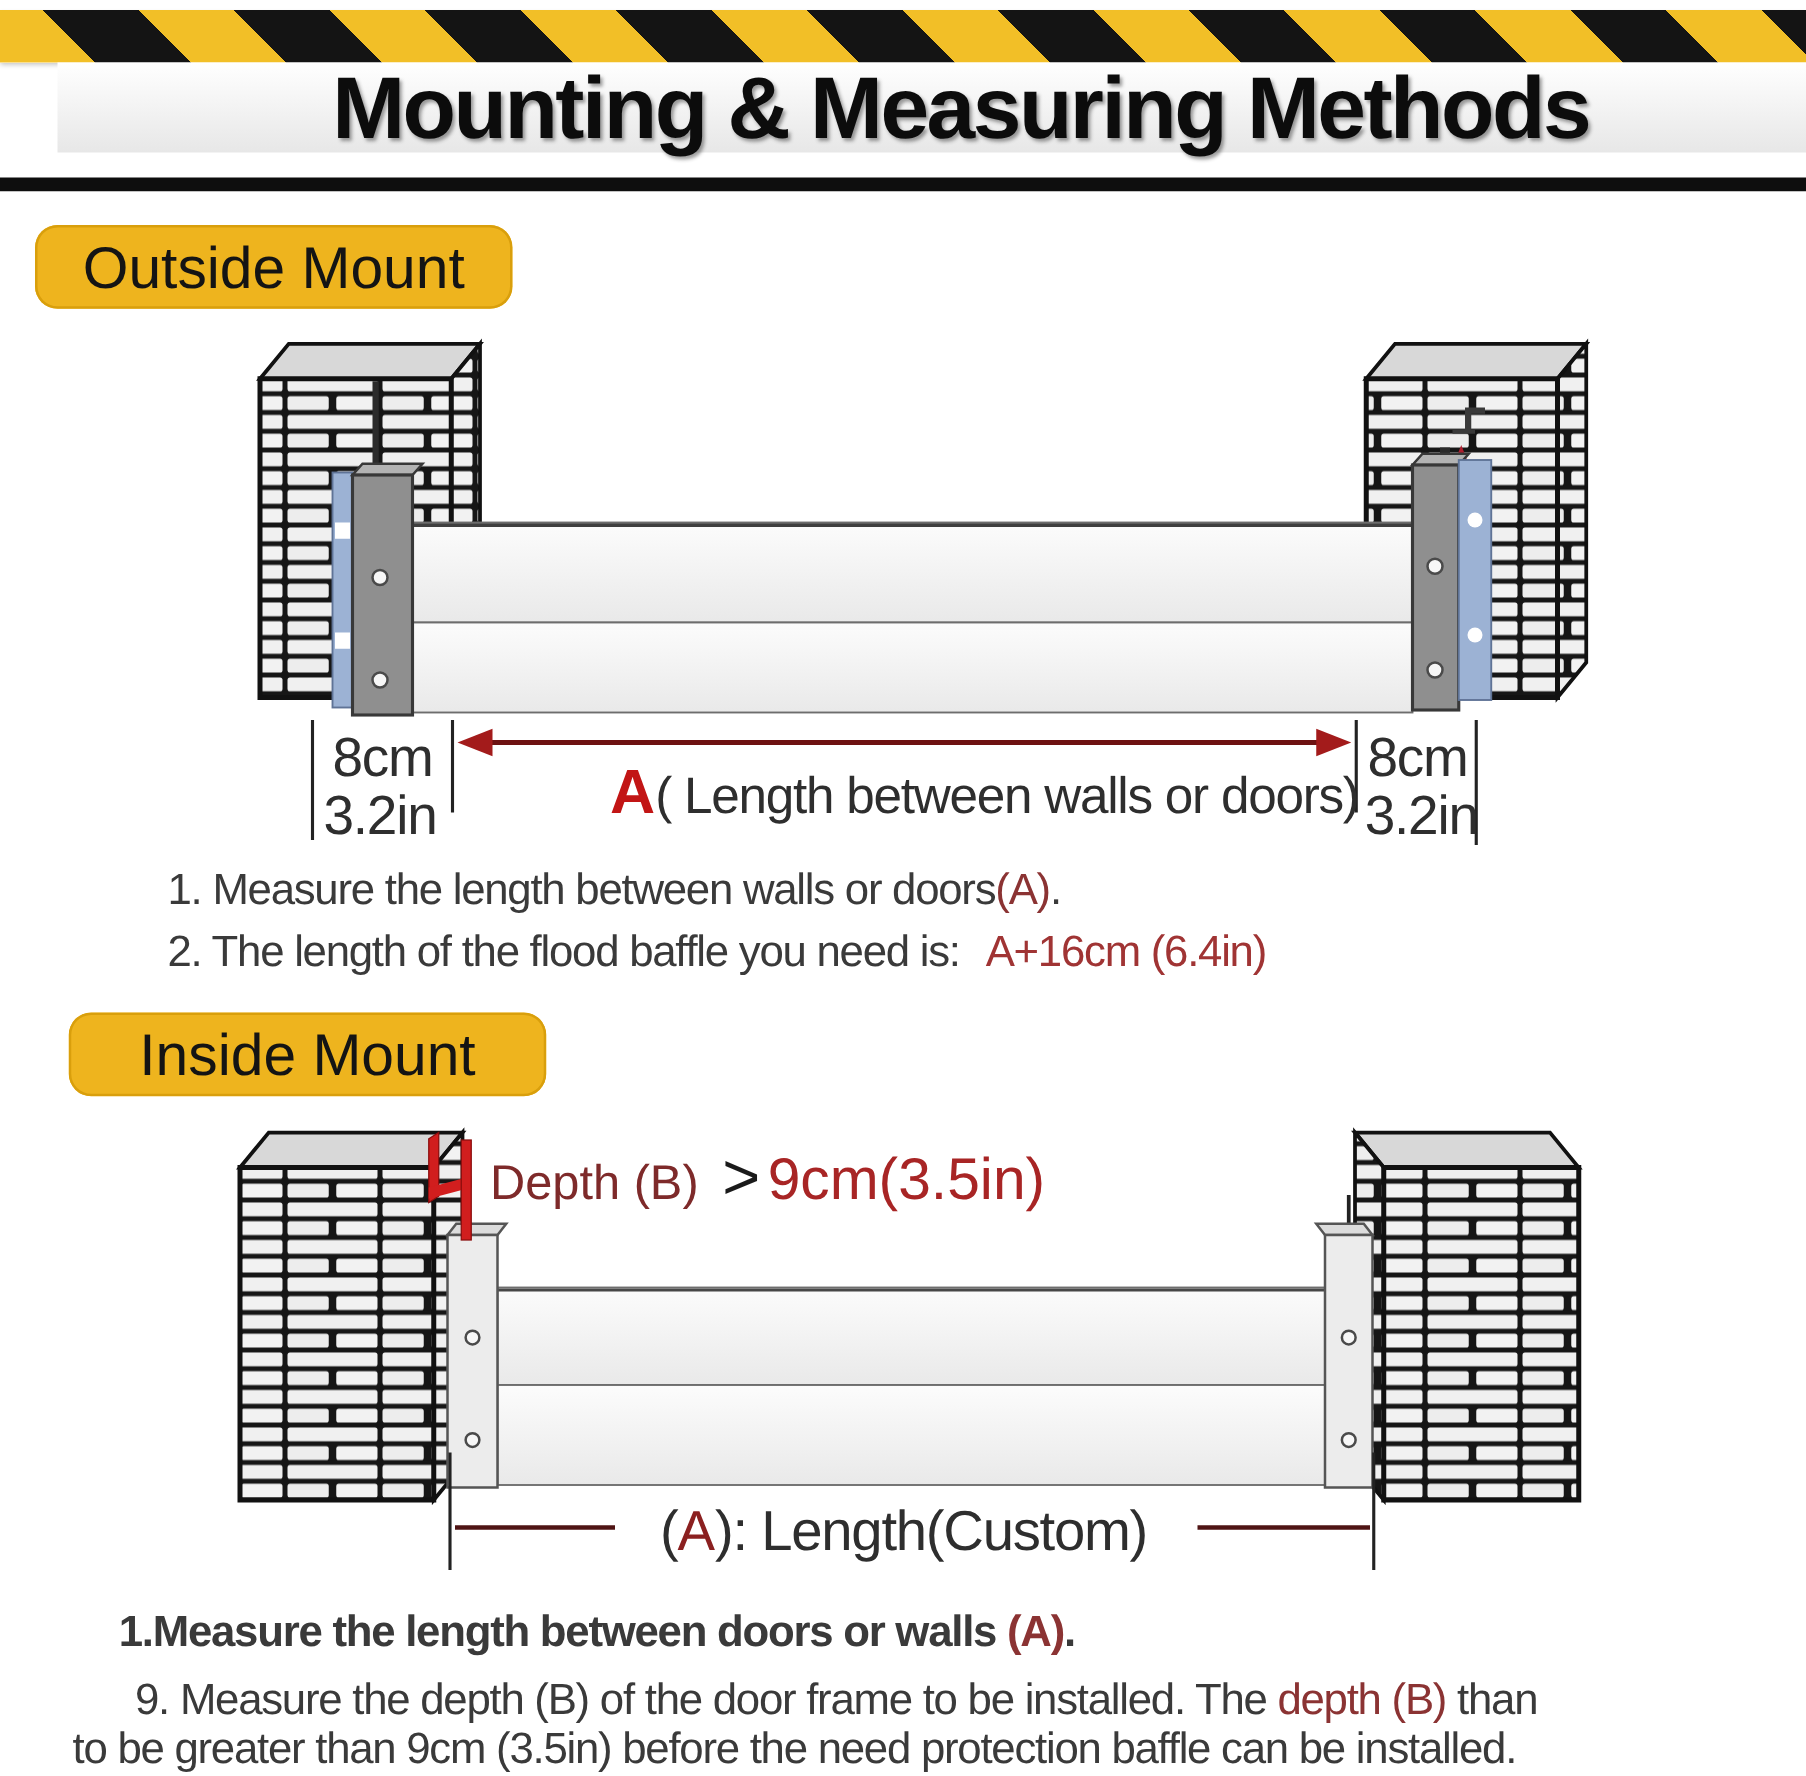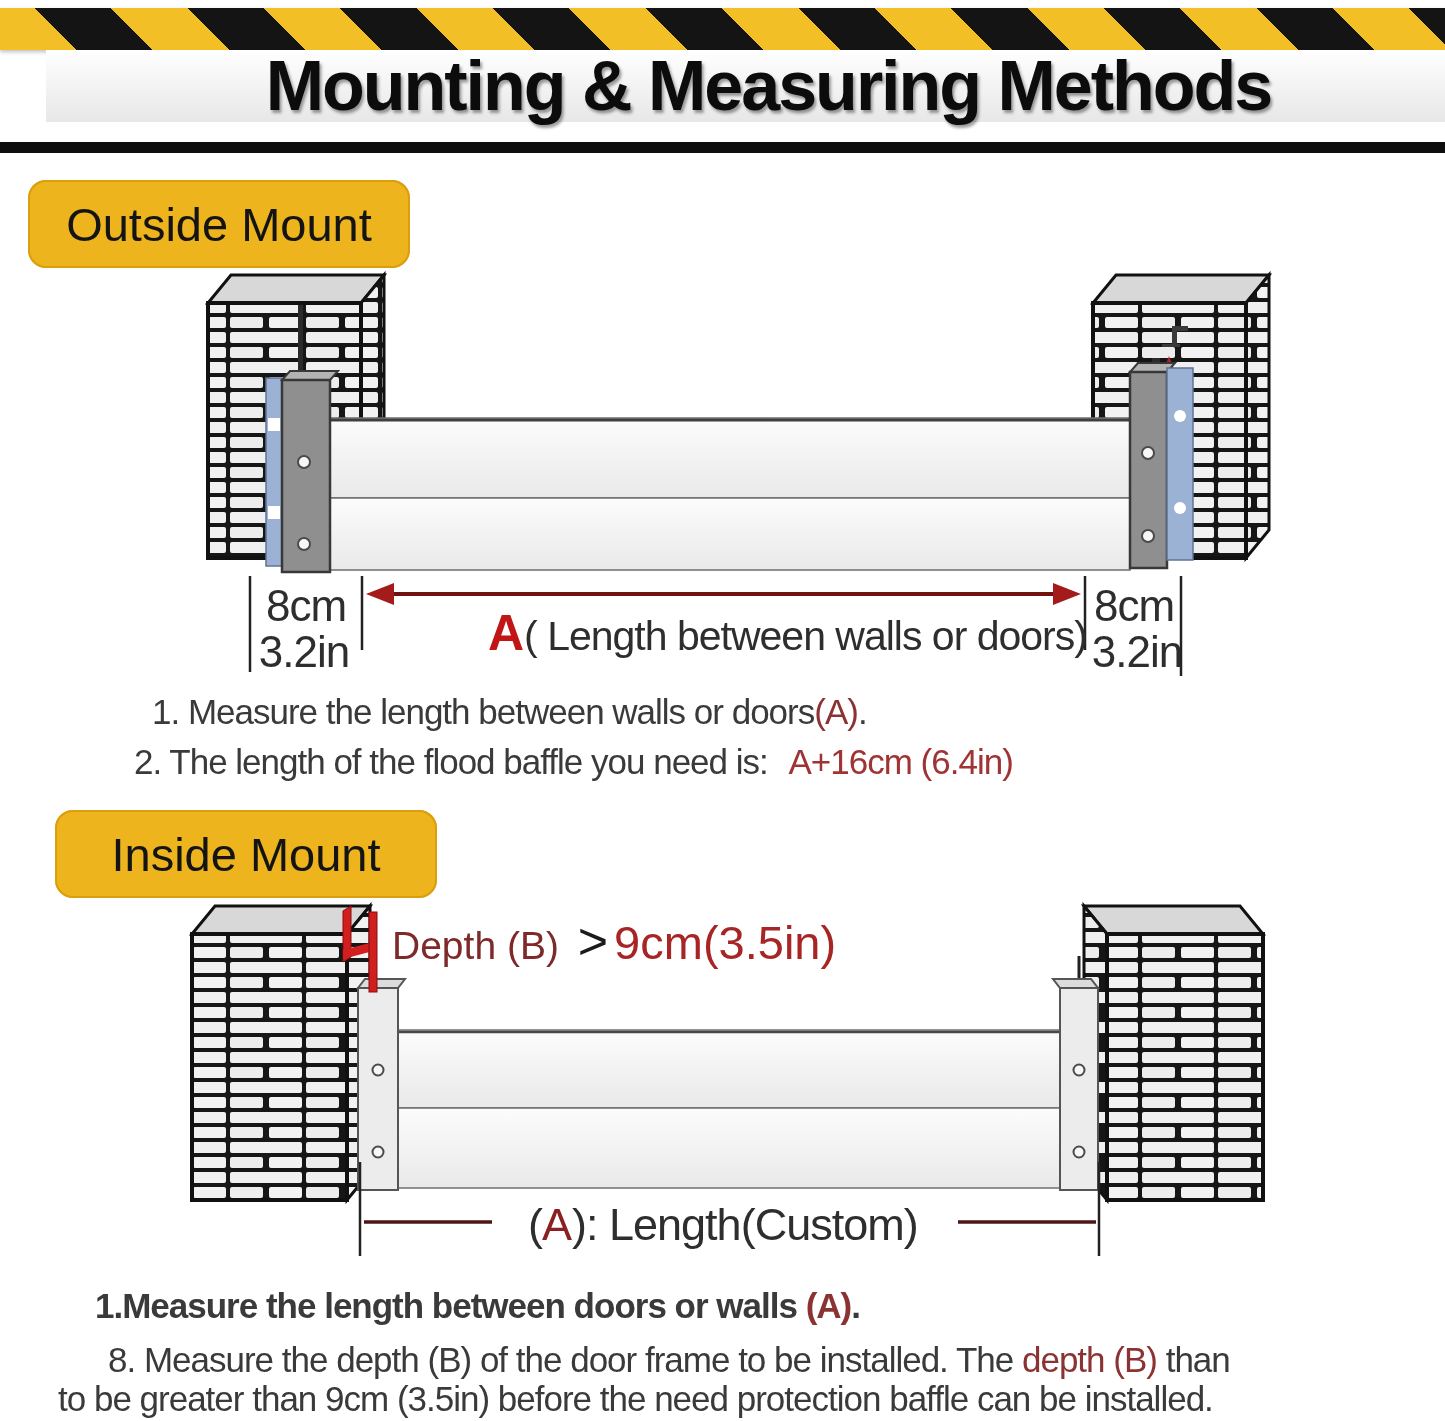--- a/index.html
+++ b/index.html
@@ -11,21 +11,21 @@
     background:repeating-linear-gradient(45deg,#f2bf27 0 54px,#141414 54px 108px);
     box-shadow:0 2px 4px rgba(0,0,0,.25);}
   .title-band{position:absolute;left:0;top:50px;width:1445px;height:72px;
     background:linear-gradient(180deg,#ffffff,#e7e7e7);
     display:flex;align-items:center;justify-content:center;margin-left:46px;}
   .title{margin:0;font-size:70px;font-weight:bold;letter-spacing:-2px;color:#0c0c0c;
     text-shadow:2px 3px 3px rgba(40,40,40,.45);}
   .header-bar{position:absolute;left:0;top:142px;width:1445px;height:11px;background:#0e0e0e;}
 
   
-  .badge{position:absolute;left:28px;width:382px;height:88px;border-radius:18px;
+  .badge{position:absolute;left:28px;width:382px;height:67px;border-radius:18px;
     background:#eeb41e;display:flex;align-items:center;justify-content:center;
     font-size:47px;color:#141414;box-shadow:inset 0 0 0 2px #d99f0c;}
   .badge-outside{top:180px;}
   .badge-inside{top:810px;margin-left:27px;}
 
   
   .diagram{position:absolute;left:0;width:1445px;display:block;}
   .diagram-outside{top:268px;height:410px;}
   .diagram-inside{top:898px;height:372px;}
   .pfront{fill:url(#bricksA);stroke:#111;stroke-width:4;}
@@ -38,21 +38,21 @@
   .screw{fill:#f7f7f7;stroke:#4a4a4a;stroke-width:2;}
   .mtext{font-family:"Liberation Sans",sans-serif;font-size:44px;fill:#2e2e2e;letter-spacing:-1px;}
   .bigA{fill:#c21515;font-weight:bold;font-size:50px;}
   .maroon{fill:#7e2a2a;}
   .tick{stroke:#222;stroke-width:2.5;}
 
   
   .steps p{position:absolute;margin:0;font-size:35px;letter-spacing:-1px;color:#3a3a3a;white-space:nowrap;}
   .acc-maroon{color:#8b3333;}
   .acc-red{color:#a03434;margin-left:12px;}
-  #out-step1{left:152px;top:692px;}
+  #out-step1{left:134px;top:692px;}
   #out-step2{left:134px;top:742px;}
   #in-step1{left:95px;top:1286px;font-weight:bold;}
   #in-step2{left:108px;top:1340px;}
   #in-step3{left:58px;top:1379px;}
 </style>
 </head>
 <body>
 
 <div class="page">
 
@@ -220,17 +220,17 @@
       <line x1="364" y1="1222" x2="492" y2="1222" stroke="#4f1414" stroke-width="3.5"></line>
       <line x1="958" y1="1222" x2="1096" y2="1222" stroke="#4f1414" stroke-width="3.5"></line>
       <text x="528" y="1240" font-family="Liberation Sans, sans-serif">
         <tspan class="mtext" style="font-size:45px">(</tspan><tspan fill="#8b2020" font-size="45">A</tspan><tspan class="mtext" style="font-size:45px">): Length(Custom)</tspan>
       </text>
     </g>
   </svg>
 
   <div class="steps">
     <p id="in-step1"><span>1.Measure the length between doors or walls </span><span class="acc-maroon">(A)</span><span>.</span></p>
-    <p id="in-step2"><span>8. Measure the depth (B) of the door frame to be installed. The </span><span class="acc-maroon">depth (B)</span><span> than</span></p>
+    <p id="in-step2"><span>9. Measure the depth (B) of the door frame to be installed. The </span><span class="acc-maroon">depth (B)</span><span> than</span></p>
     <p id="in-step3"><span>to be greater than 9cm (3.5in) before the need protection baffle can be installed.</span></p>
   </div>
 
 </div>
 
 </body></html>

